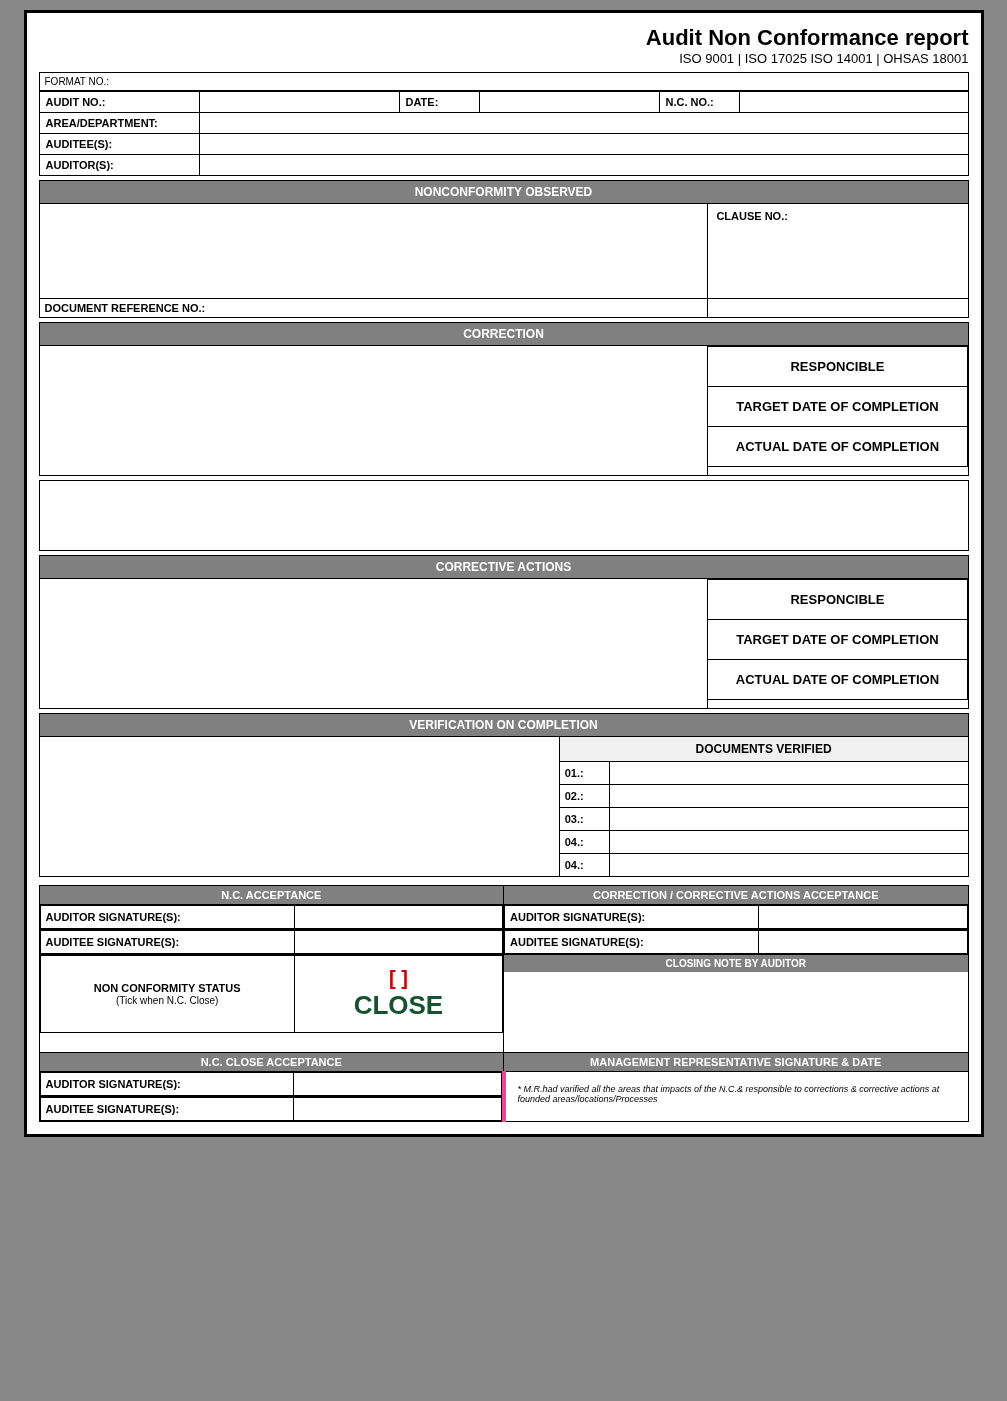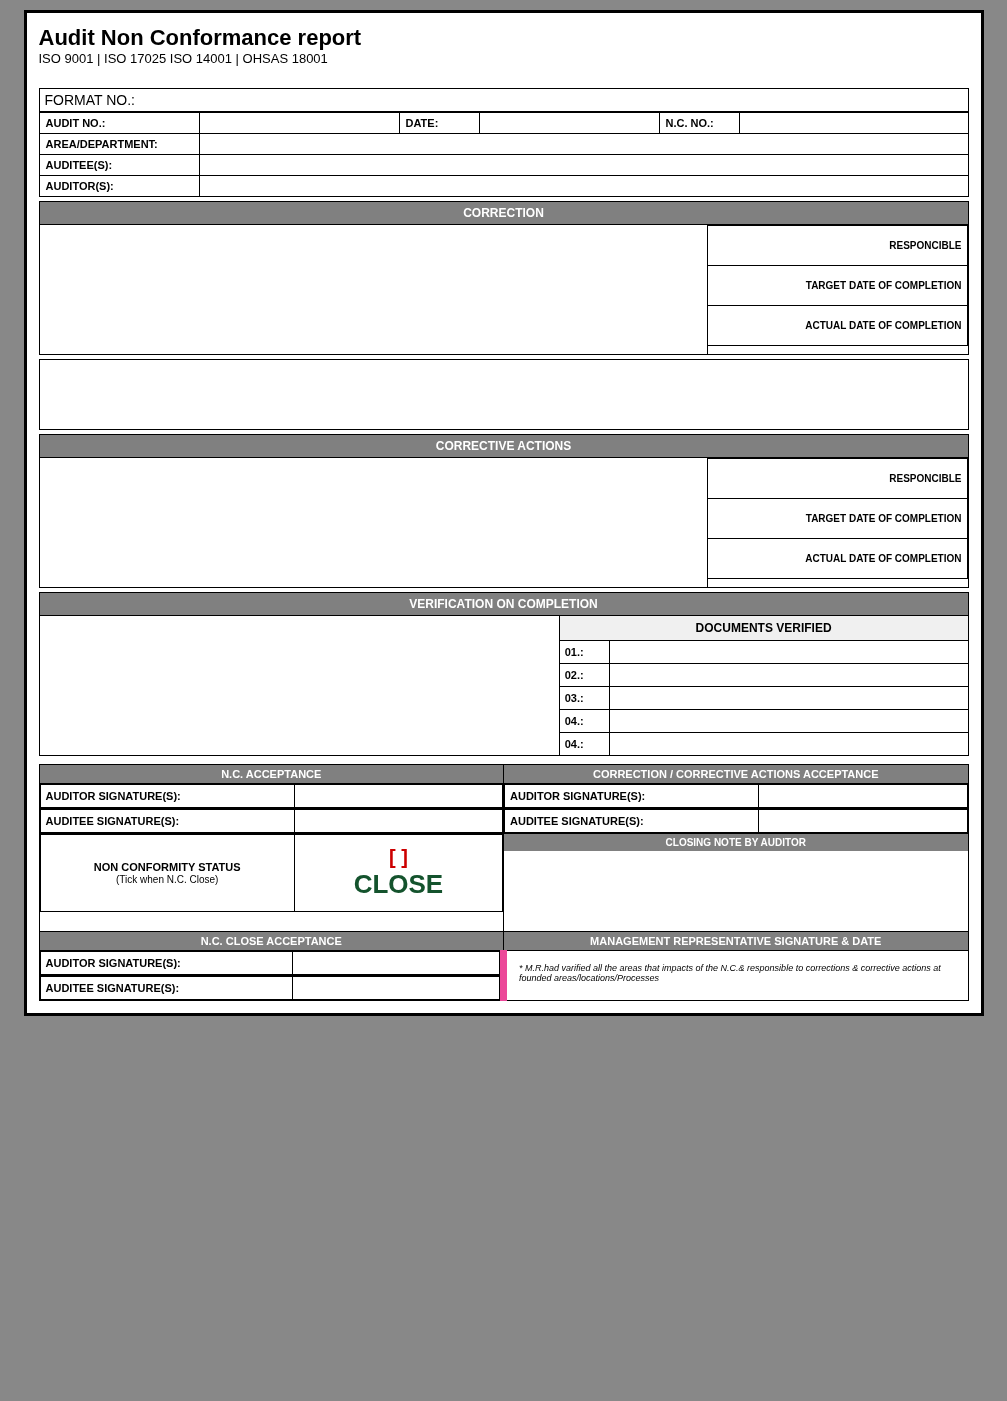--- a/index.html
+++ b/index.html
@@ -11,33 +11,33 @@
       padding: 10px;
       font-family: Arial, sans-serif;
     }
     .page {
       width: 960px;
       background: #fff;
       border: 3px solid #000;
       padding: 12px;
     }
     .header {
-      text-align: left;
-      margin-bottom: 22px;
+      text-align: right;
+      margin-bottom: 6px;
     }
     .header h1 {
       font-size: 22px;
       font-weight: bold;
     }
     .header h2 {
       font-size: 13px;
       font-weight: normal;
     }
     .format-no {
-      font-size: 14px;
+      font-size: 10px;
       border: 1px solid #000;
       padding: 3px 5px;
       margin-bottom: 0;
     }
     table {
       width: 100%;
       border-collapse: collapse;
     }
     table td, table th {
       border: 1px solid #000;
@@ -58,24 +58,24 @@
     }
     .label-cell {
       font-weight: bold;
       white-space: nowrap;
     }
     .tall-cell {
       height: 80px;
       vertical-align: top;
     }
     .side-label {
-      font-size: 10px;
+      font-size: 13px;
       font-weight: bold;
       vertical-align: middle;
-      text-align: right;
+      text-align: center;
       padding: 4px 5px;
     }
     .doc-ref-row td {
       padding: 3px 5px;
       font-size: 11px;
     }
     .verification-num {
       font-size: 11px;
       font-weight: bold;
       border-right: 1px solid #000;
@@ -142,20 +142,38 @@
       <td class="label-cell">AUDITEE(S):</td>
       <td colspan="5"></td>
     </tr>
     <tr>
       <td class="label-cell">AUDITOR(S):</td>
       <td colspan="5"></td>
     </tr>
   </tbody>
     </table>
 
+  <table style="margin-top:4px;">
+    <tbody>
+        <tr>
+      <td colspan="2" class="section-header">NONCONFORMITY OBSERVED</td>
+    </tr>
+    <tr>
+      <td class="tall-cell" style="width:72%; height:90px;"></td>
+      <td style="vertical-align:top; width:28%;">
+        <div class="label-cell" style="font-size:11px; padding:3px;">CLAUSE NO.:</div>
+        <div style="height:70px;"></div>
+      </td>
+    </tr>
+    <tr class="doc-ref-row">
+      <td style="width:200px; font-weight:bold; font-size:11px;">DOCUMENT REFERENCE NO.:</td>
+      <td></td>
+    </tr>
+  </tbody>
+    </table>
 
   <table style="margin-top:4px;">
     <tbody>
         <tr>
       <td colspan="2" class="section-header">CORRECTION</td>
     </tr>
     <tr>
       <td style="width:72%; height:130px; vertical-align:top;"></td>
       <td style="vertical-align:top; width:28%; padding:0;">
         <table style="width:100%; height:100%; border-collapse:collapse;">
@@ -325,21 +343,21 @@
         <td style="padding:0;">
           <table style="width:100%; border-collapse:collapse;">
             <tbody>
                   <tr>
               <td style="width:55%; font-size:11px; font-weight:bold; padding:5px; border-right:1px solid #000;">AUDITOR SIGNATURE(S):</td>
               <td></td>
             </tr>
           </tbody>
               </table>
         </td>
-        <td style="border-left:7px solid #ec4899; vertical-align:top; font-size:9px; padding:12px;" rowspan="2">
+        <td style="border-left:4px solid #ec4899; vertical-align:top; font-size:9px; padding:12px;" rowspan="2">
           <span class="small-note">* M.R.had varified all the areas that impacts of the N.C.&amp; responsible to corrections &amp; corrective actions at founded areas/locations/Processes</span>
         </td>
       </tr>
       <tr>
         <td style="padding:0;">
           <table style="width:100%; border-collapse:collapse;">
             <tbody>
                   <tr>
               <td style="width:55%; font-size:11px; font-weight:bold; padding:5px; border-right:1px solid #000;">AUDITEE SIGNATURE(S):</td>
               <td></td>

